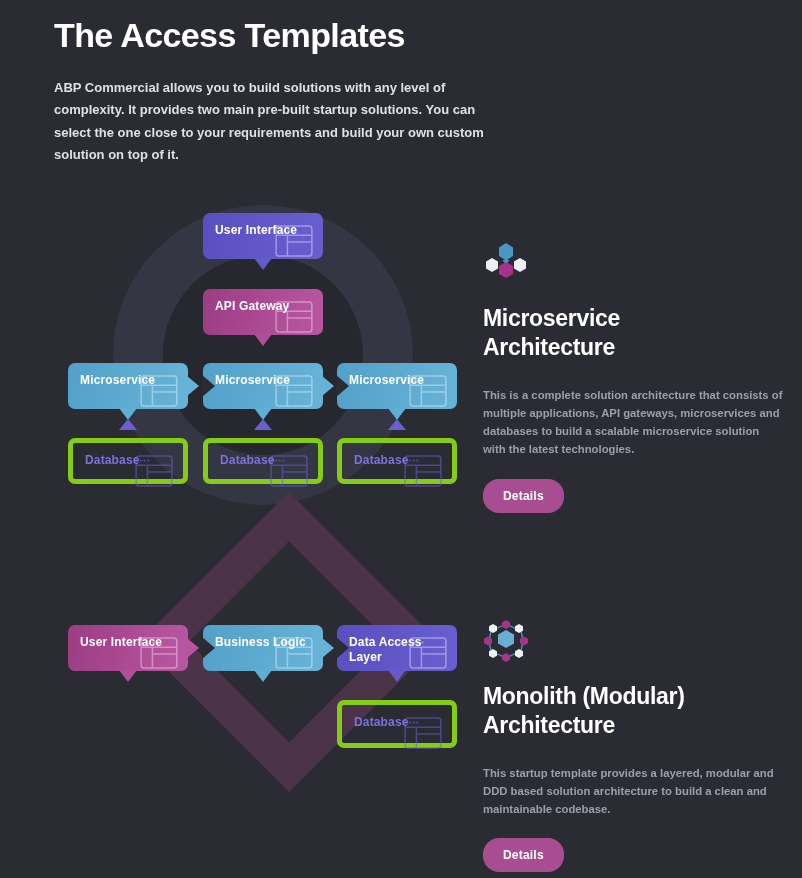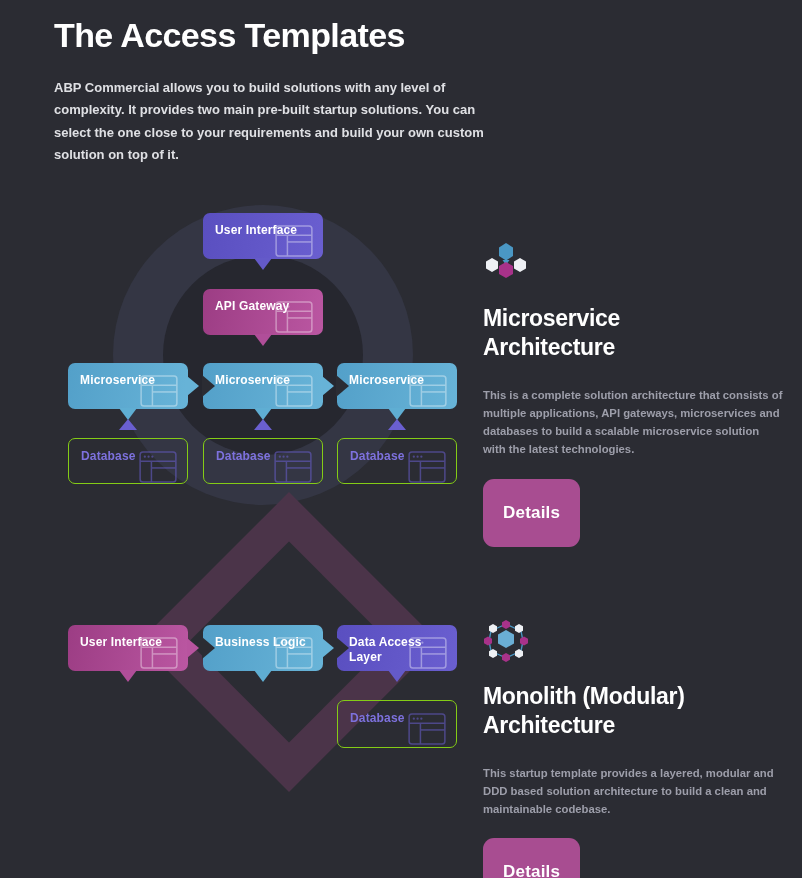--- a/index.html
+++ b/index.html
@@ -86,21 +86,21 @@
     font-weight: bold;
     letter-spacing: 0.15px;
     color: #ffffff;
     line-height: 1.25;
   }
   .card.purple  { background: linear-gradient(100deg,#5a4fc0 0%, #6a5fd0 100%); }
   .card.pink    { background: linear-gradient(100deg,#9c3d84 0%, #bb57a2 100%); }
   .card.blue    { background: linear-gradient(100deg,#53a0c9 0%, #68b4d8 100%); }
   .card.outline {
     background: transparent;
-    border: 1px solid #84cc16;
+    border: 5px solid #84cc16;
     color: #7d71dd;
   }
 
   
   .tail-down::after {
     content: "";
     position: absolute;
     left: 50%; bottom: -11px;
     margin-left: -9px;
     width: 0; height: 0;
@@ -171,23 +171,23 @@
     line-height: 1.62;
     color: #9d9eaa;
     font-weight: 600;
   }
   .details-btn {
     display: inline-block;
     margin-top: 20px;
     background: #a84d91;
     color: #ffffff;
     border: none;
-    border-radius: 11px;
-    padding: 24px 20px;
-    font-size: 17px;
+    border-radius: 16px;
+    padding: 10px 20px;
+    font-size: 12px;
     font-weight: bold;
     font-family: "Liberation Sans", sans-serif;
     cursor: pointer;
     letter-spacing: 0.2px;
   }
 
   .brand-icon { width: 46px; height: 46px; display: block; margin-bottom: 18px; }
 </style>
 </head>
 <body>

